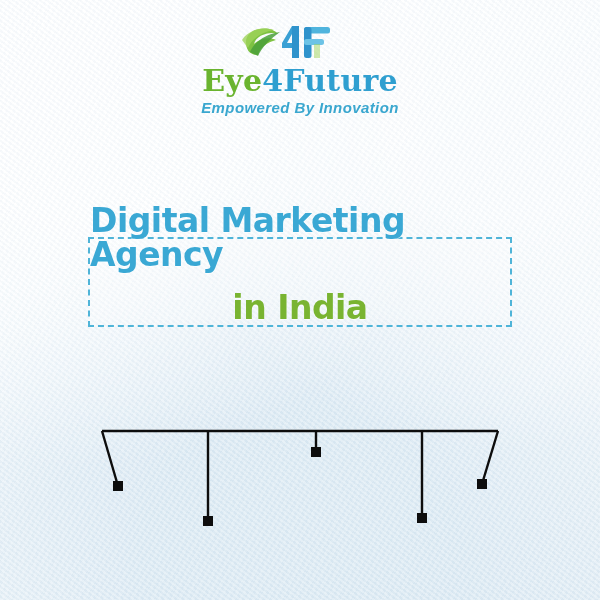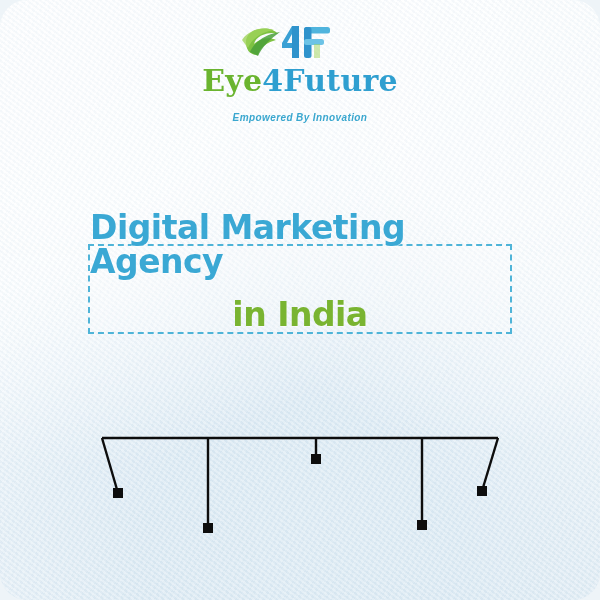--- a/index.html
+++ b/index.html
@@ -8,21 +8,20 @@
     font-family:"Liberation Sans", sans-serif;
     background:#eef4f8;
   }
   #poster{
     position:relative;width:600px;height:600px;overflow:hidden;
     background:
       radial-gradient(circle at 12% 8%, rgba(255,255,255,.95) 0 22%, rgba(0,0,0,0) 55%),
       radial-gradient(circle at 85% 15%, rgba(255,255,255,.85) 0 18%, rgba(0,0,0,0) 50%),
       radial-gradient(circle at 50% 95%, rgba(214,230,241,.8) 0 25%, rgba(0,0,0,0) 60%),
       linear-gradient(145deg,#e6eff6 0%,#f4f9fc 28%,#eaf2f8 52%,#f2f7fb 74%,#e4eef5 100%);
-    border-radius: 27px;
   }
   
   #poster:before{
     content:"";position:absolute;inset:0;pointer-events:none;
     background-image:
       repeating-linear-gradient(37deg, rgba(255,255,255,.45) 0 2px, rgba(190,212,228,.18) 2px 4px),
       repeating-linear-gradient(118deg, rgba(255,255,255,.3) 0 3px, rgba(198,218,232,.12) 3px 6px);
     opacity:.55;
   }
   #poster>*{position:relative;}
@@ -31,21 +30,21 @@
   .logo-wrap{position:absolute;left:0;right:0;top:22px;text-align:center;}
   .logo-mark{height:42px;display:flex;justify-content:center;align-items:center;}
   .logo-name{
     font-family:"DejaVu Serif", serif;
     font-size:30px;font-weight:bold;letter-spacing:.2px;line-height:1;
     margin-top:2px;
   }
   .logo-name .g{color:#6ab42f;}
   .logo-name .b{color:#2f9fd0;}
   .logo-tag{
-    margin-top:16px;font-size:10px;font-style:italic;font-weight:bold;
+    margin-top:3px;font-size:15px;font-style:italic;font-weight:bold;
     color:#3aa7cf;letter-spacing:.4px;
   }
 
   
   .headline{
     position:absolute;left:88px;top:143px;width:424px;height:90px;
     border:2px dashed #4fb4d8;box-sizing:border-box;
     display:flex;flex-direction:column;justify-content:flex-end;align-items:center;
     background:rgba(255,255,255,.18);
   }

